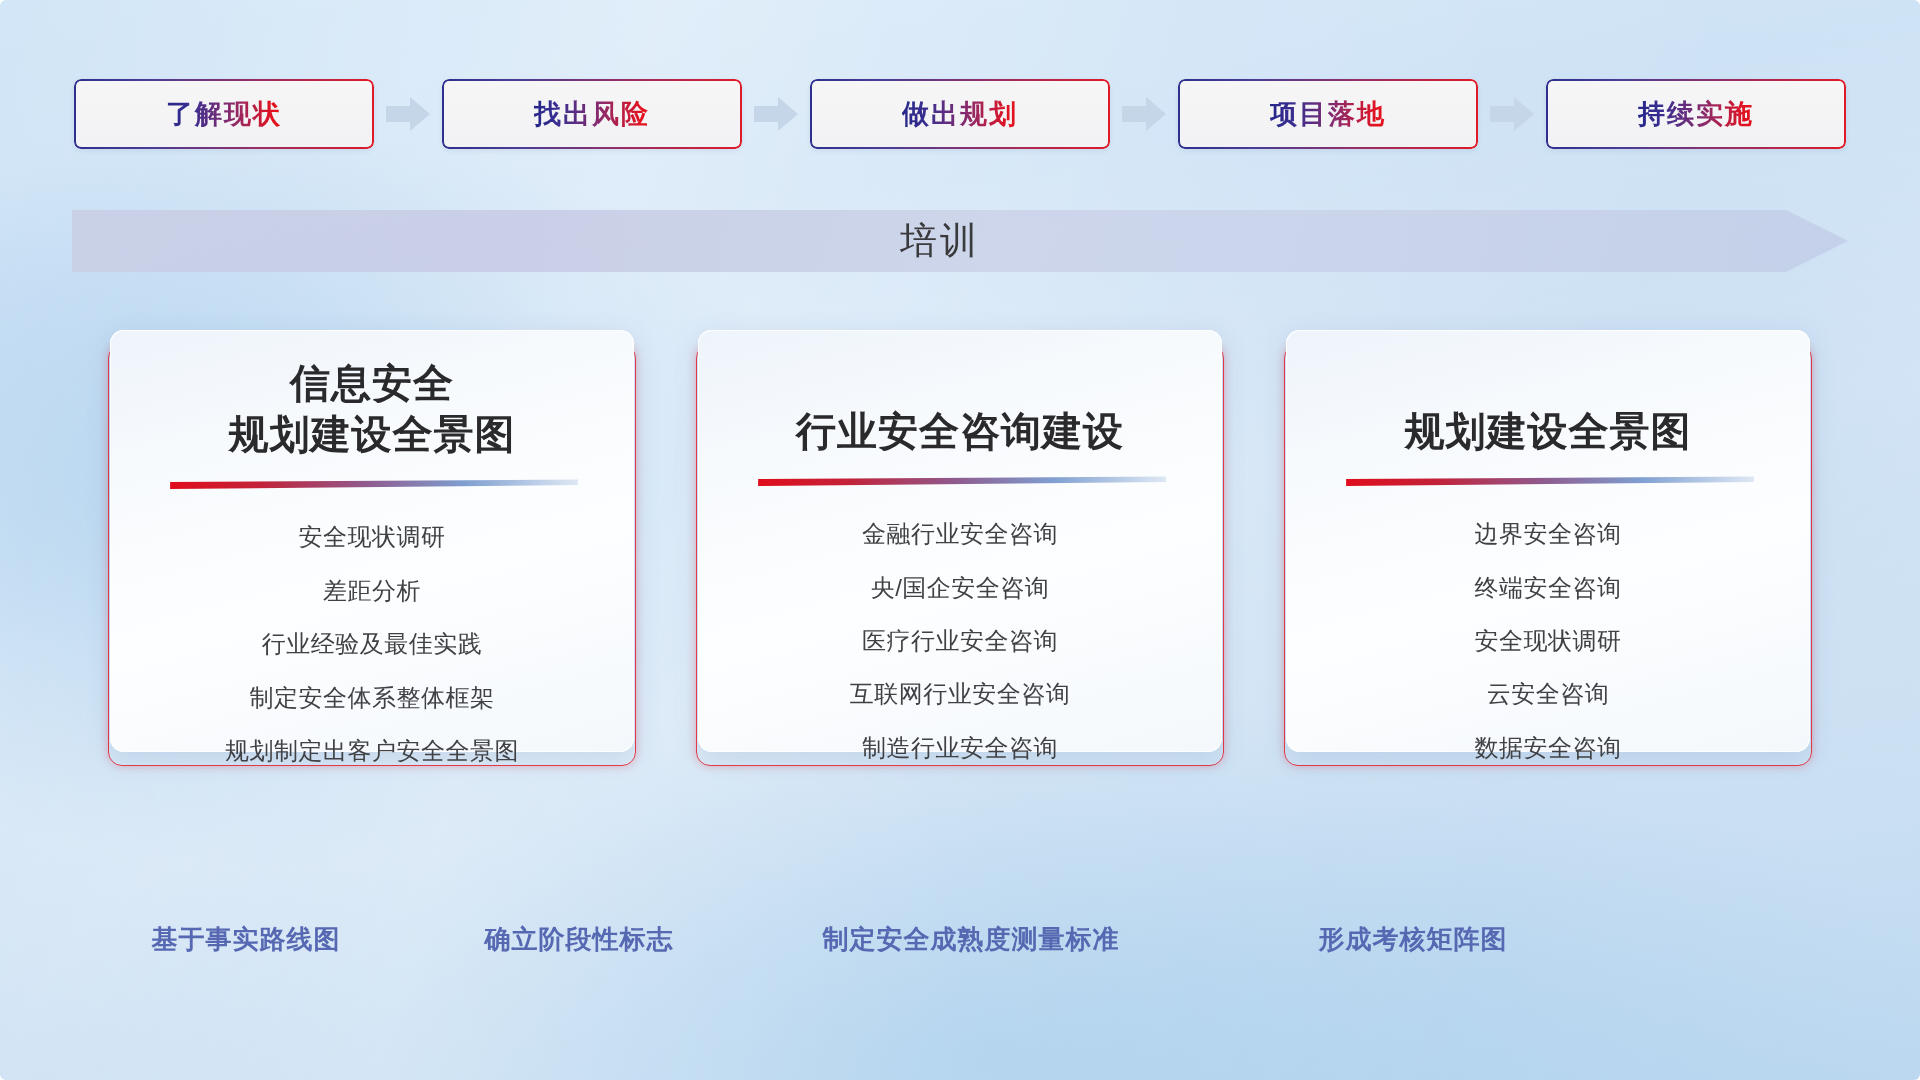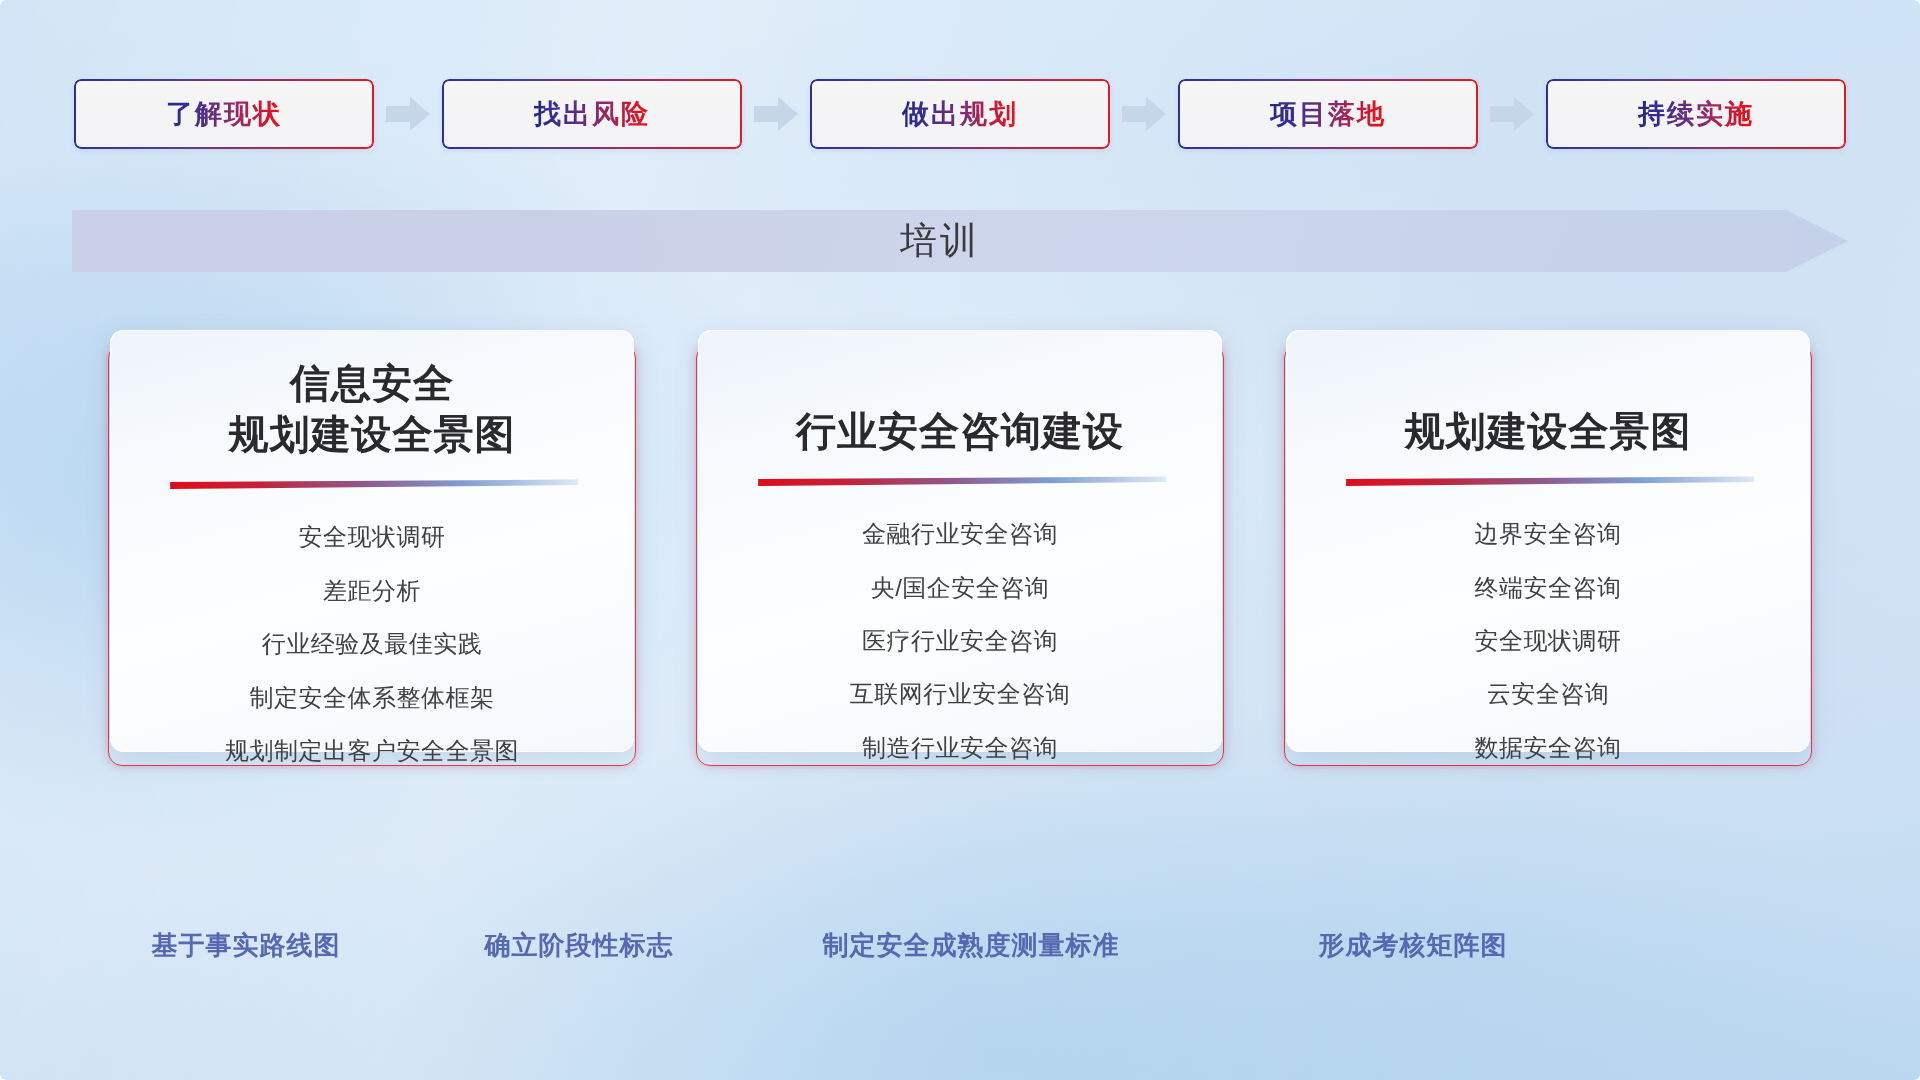--- a/index.html
+++ b/index.html
@@ -147,21 +147,21 @@
   .card-list li {
     font-size: 24px; color:#3f4144; line-height: 2.1; letter-spacing:0.5px;
     white-space: nowrap;
   }
 
   
   .bottom-labels {
     position:absolute; left:0; top:920px; width:1920px; height:44px;
   }
   .bl {
-    position:absolute; top:8px;
+    position:absolute; top:2px;
     font-size: 26px; font-weight: 700; color:#5668b2; letter-spacing:1px;
     white-space:nowrap;
     transform: translateX(-50%);
   }
 </style>
 </head>
 <body>
 
 <div id="stage">
 

